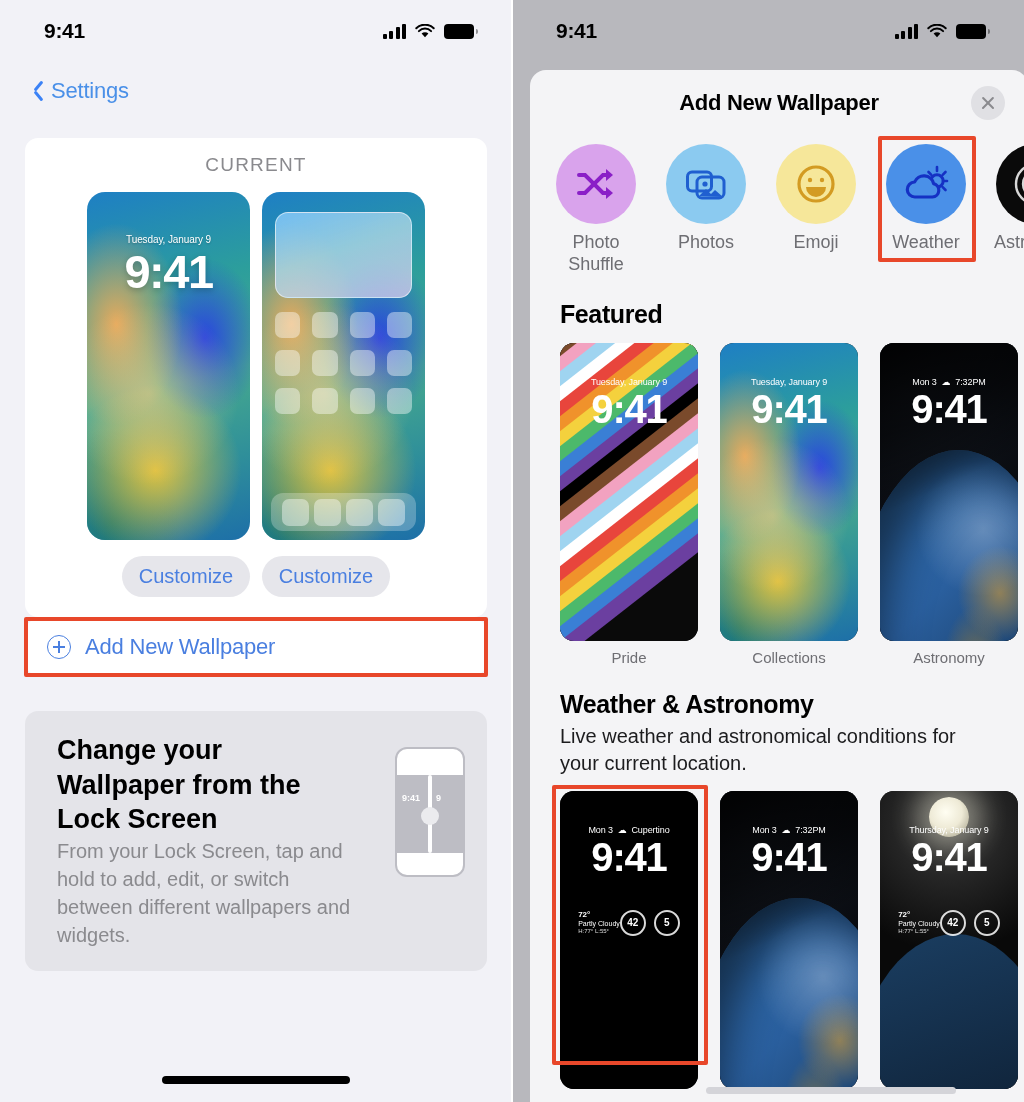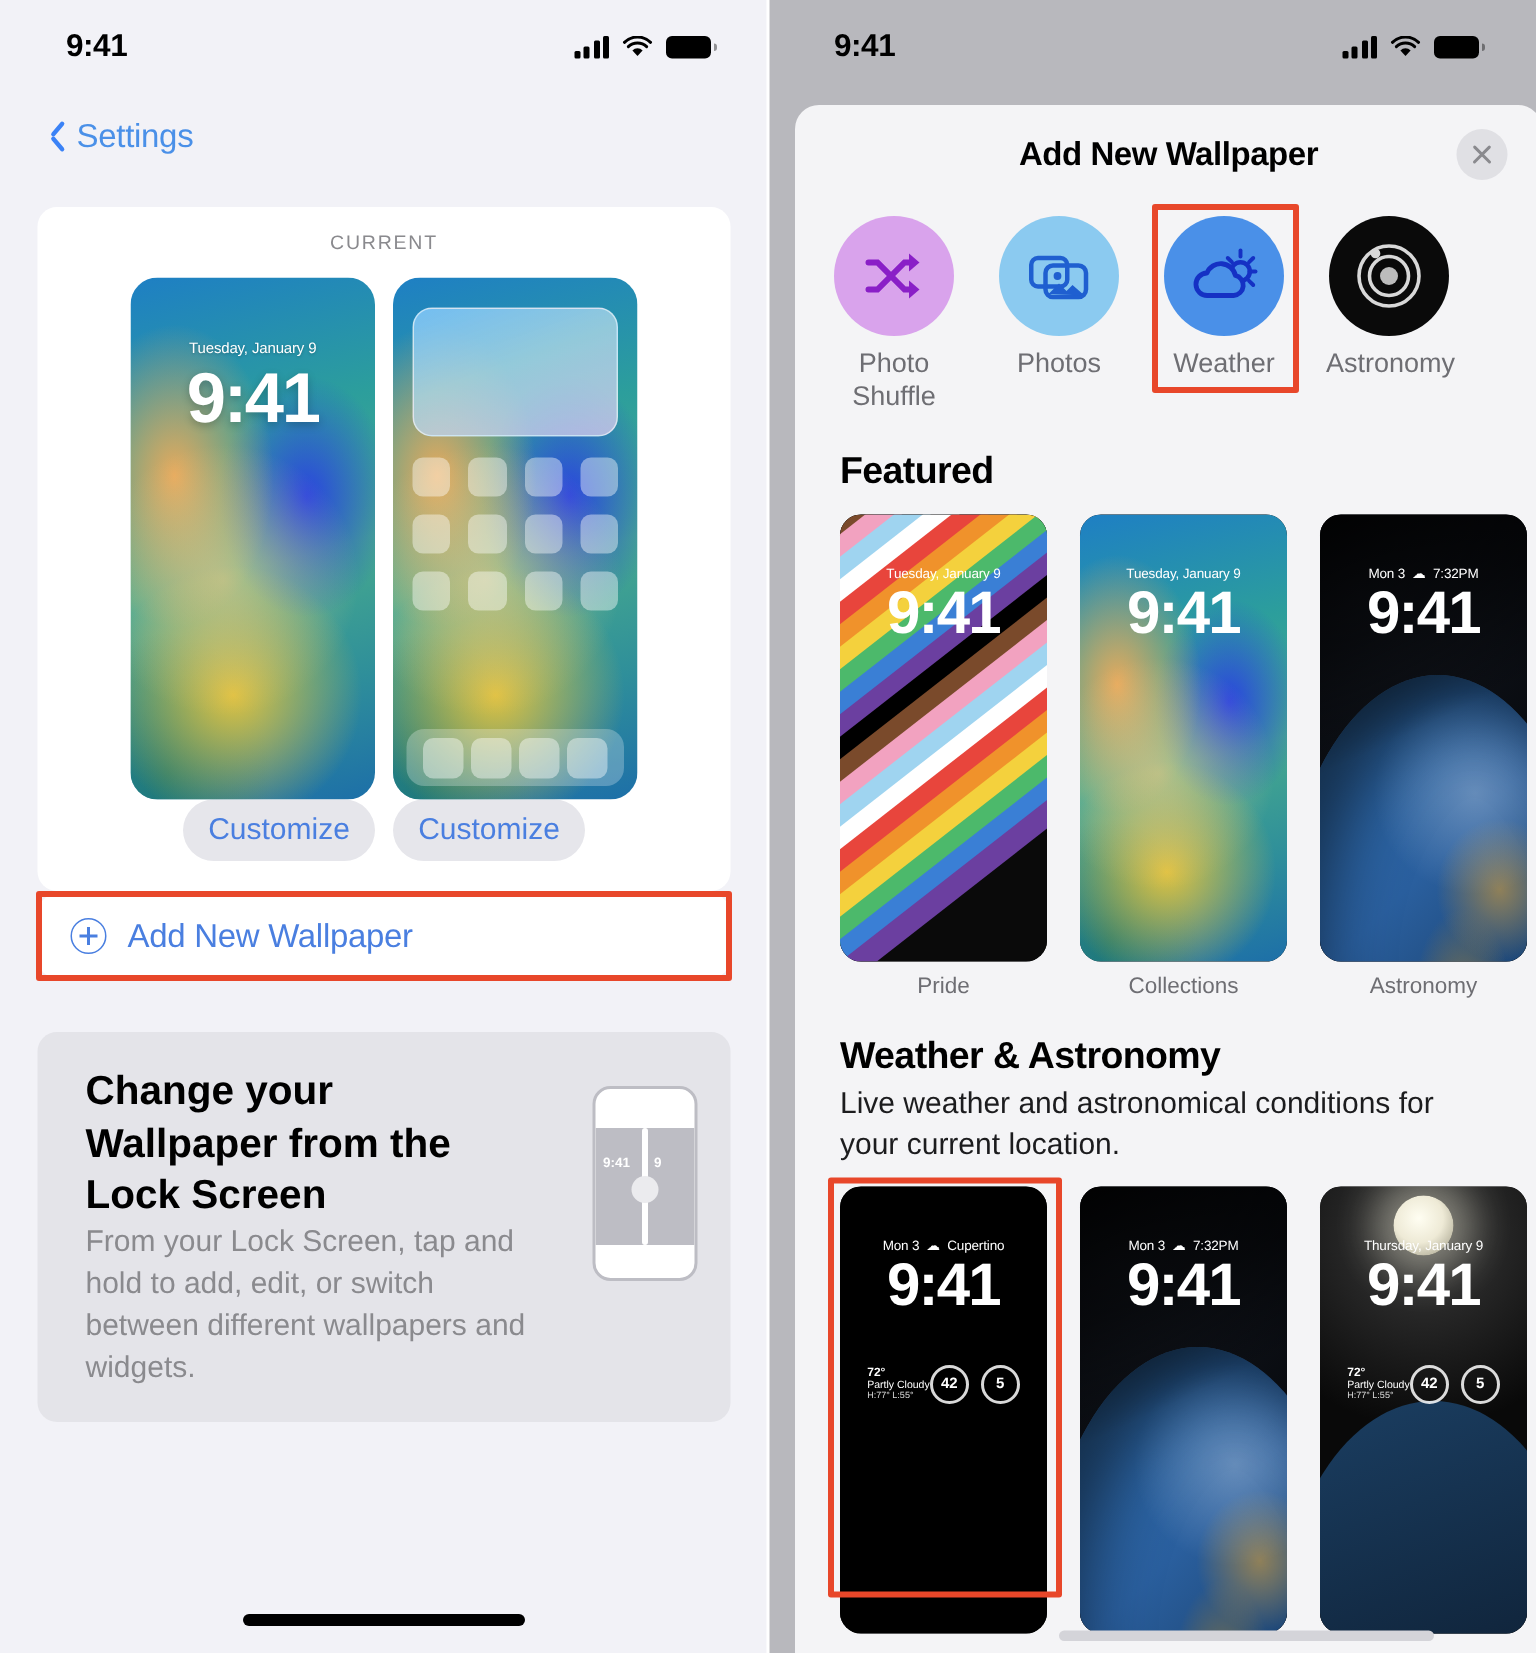--- a/index.html
+++ b/index.html
@@ -72,21 +72,21 @@
     position: absolute; left: 0; right: 0; text-align: center;
     font-size: 21px; font-weight: bold; color: #000; pointer-events: none;
   }
 
   
   .card-current {
     margin: 18px 25px 0 25px; background: #fff; border-radius: 13px;
     padding: 16px 0 20px 0;
   }
   .current-head {
-    text-align: center; font-size: 13px; color: #8a8a8e; letter-spacing: 1.2px;
+    text-align: center; font-size: 19px; color: #8a8a8e; letter-spacing: 1.2px;
   }
   .previews { display: flex; justify-content: center; gap: 12px; margin-top: 16px; }
   .preview {
     width: 163px; height: 348px; border-radius: 18px; overflow: hidden; position: relative;
     cursor: pointer;
   }
   .wall-abstract {
     position: absolute; inset: 0;
     background:
       radial-gradient(ellipse 70% 50% at 18% 38%, rgba(240,170,90,.95) 0%, rgba(240,180,110,0) 58%),
@@ -119,21 +119,21 @@
     position: absolute; left: 13px; right: 13px; top: 120px;
     display: grid; grid-template-columns: repeat(4,1fr); gap: 12px 12px;
   }
   .hs-ic { height: 26px; border-radius: 7px; background: rgba(255,255,255,.42); }
   .hs-dock {
     position: absolute; left: 9px; right: 9px; bottom: 9px; height: 38px;
     border-radius: 12px; background: rgba(255,255,255,.26);
     display: flex; align-items: center; justify-content: space-around; padding: 0 8px;
   }
   .hs-dock .hs-ic { width: 27px; height: 27px; }
-  .customs { display: flex; justify-content: center; gap: 12px; }
+  .customs { display: flex; justify-content: center; gap: 12px; margin-top: 16px; }
   .customize-btn {
     width: 128px; text-align: center; background: #e6e6eb; color: #4a7fe0;
     font-size: 20px; padding: 9px 0; border-radius: 22px; cursor: pointer;
   }
 
   
   .addrow-wrap { position: relative; margin: 0 25px; }
   .addrow {
     background: #fff; border-radius: 13px; height: 56px;
     display: flex; align-items: center; gap: 14px; padding: 0 22px; cursor: pointer;
@@ -434,20 +434,31 @@
             <svg width="40" height="34" viewBox="0 0 40 34">
               <rect x="1.5" y="5" width="24" height="19" rx="4.5" fill="none" stroke="#1f5fd0" stroke-width="3"></rect>
               <rect x="11" y="10" width="27" height="21" rx="5" fill="none" stroke="#1f5fd0" stroke-width="3"></rect>
               <circle cx="19" cy="17" r="2.6" fill="#1f5fd0"></circle>
               <path d="M13 29 l7-7 5 5 4-4 8 7 z" fill="#1f5fd0"></path>
             </svg>
           </div>
           <div class="cat-label">Photos</div>
         </div>
 
+        <div class="cat">
+          <div class="cat-icon" style="background:#f6e79a">
+            <svg width="42" height="42" viewBox="0 0 42 42">
+              <circle cx="21" cy="21" r="17" fill="none" stroke="#d39b22" stroke-width="3.2"></circle>
+              <circle cx="15" cy="17" r="2.2" fill="#d39b22"></circle>
+              <circle cx="27" cy="17" r="2.2" fill="#d39b22"></circle>
+              <path d="M11 24 h20 a10 10 0 0 1 -20 0 z" fill="#d39b22"></path>
+            </svg>
+          </div>
+          <div class="cat-label">Emoji</div>
+        </div>
 
         <div class="cat" style="position:relative">
           <div class="cat-icon" style="background:#4a90e8">
             <svg width="46" height="38" viewBox="0 0 46 38">
               <g stroke="#1531c4" stroke-width="2.6" stroke-linecap="round">
                 <line x1="34" y1="2" x2="34" y2="6"></line>
                 <line x1="42.5" y1="7" x2="39.7" y2="9.8"></line>
                 <line x1="44" y1="16" x2="40" y2="16"></line>
                 <line x1="42.5" y1="25" x2="39.7" y2="22.2"></line>
                 <line x1="25.5" y1="7" x2="28.3" y2="9.8"></line>

